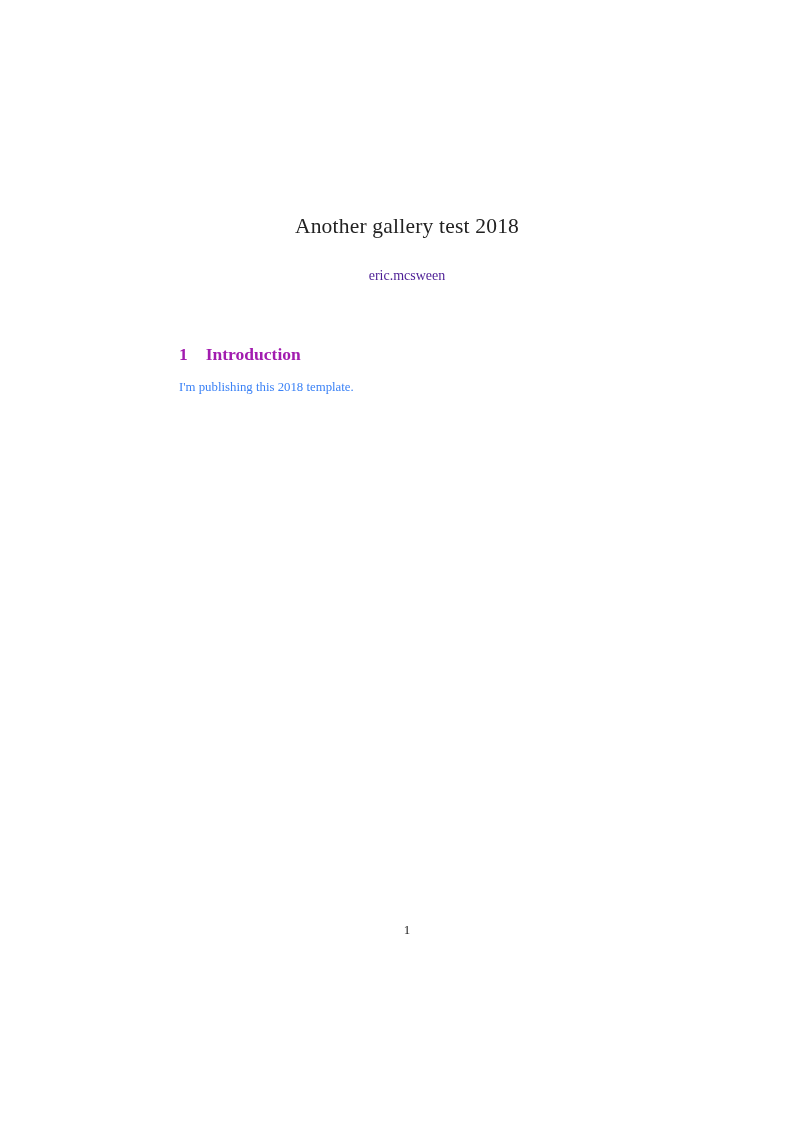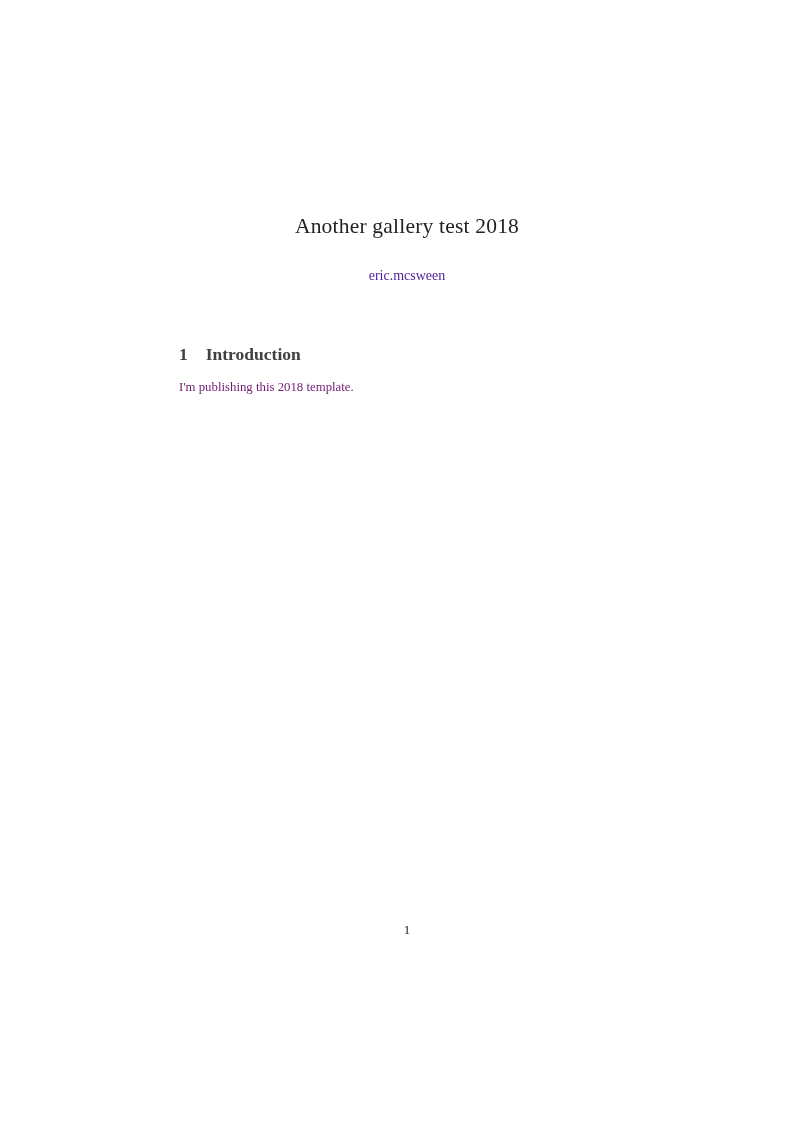--- a/index.html
+++ b/index.html
@@ -53,35 +53,35 @@
     font-size: 14.5px;
     color: #222222;
   }
   .section-heading {
     position: absolute;
     top: 344px;
     left: 0;
     width: 100%;
     font-size: 17.5px;
     font-weight: 700;
-    color: #404040;
+    color: #a21caf;
     white-space: nowrap;
   }
   .section-number {
     display: inline-block;
     margin-right: 18px;
   }
   .paragraph {
     position: absolute;
     top: 379px;
     left: 0;
     width: 100%;
     font-size: 12.8px;
     line-height: 1.35;
-    color: #701a75;
+    color: #3b82f6;
   }
   .page-number {
     position: absolute;
     top: 922px;
     left: 0;
     width: 100%;
     text-align: center;
     font-size: 13px;
     color: #222222;
   }

